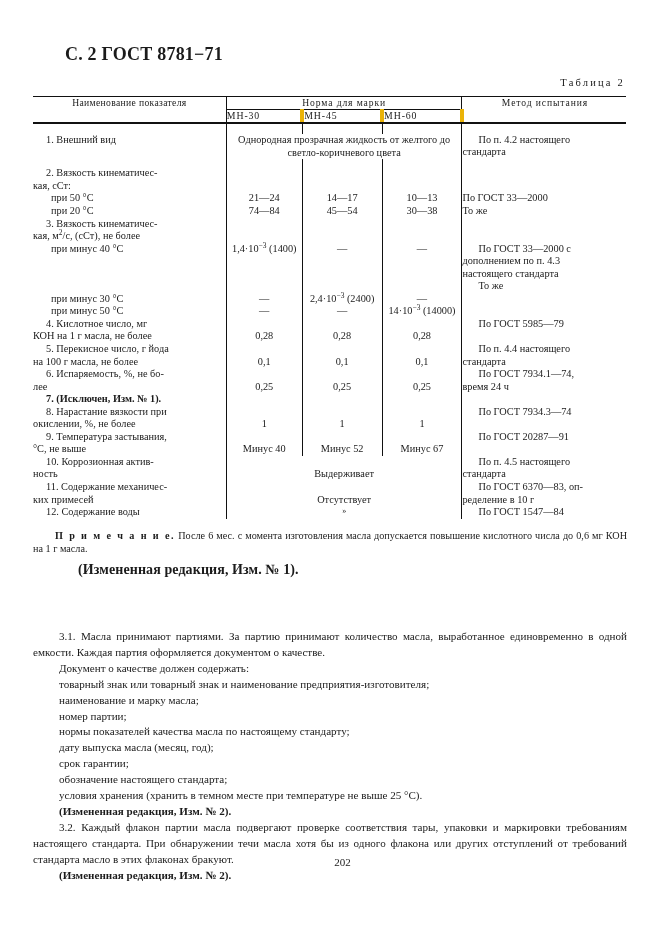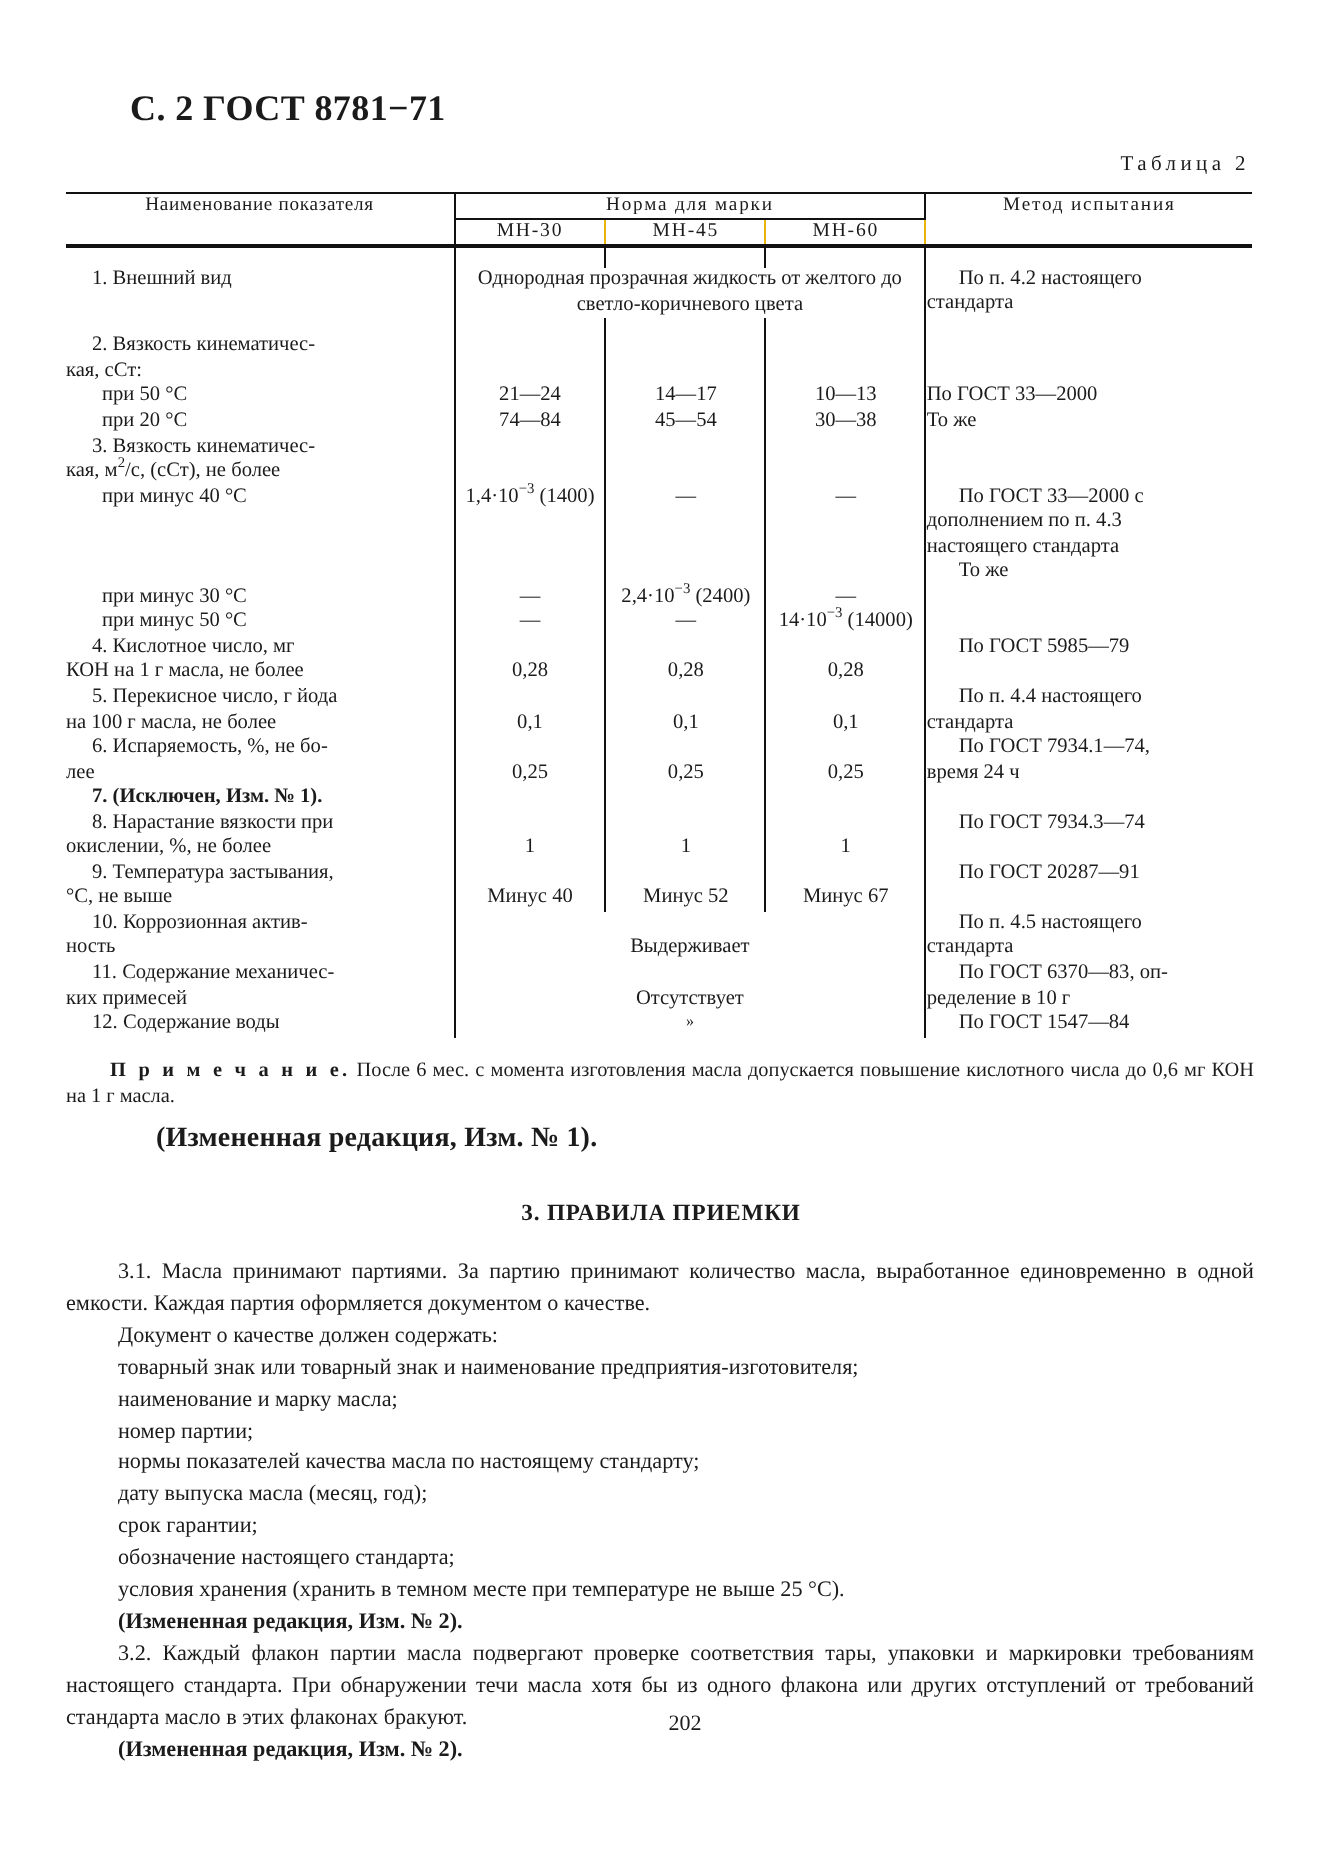--- a/index.html
+++ b/index.html
@@ -86,26 +86,26 @@
   }
   .th-method {
     width: 163px;
     text-align: center;
     vertical-align: middle;
     font-size: 9.6px;
     letter-spacing: 0.9px;
     padding: 4px 4px;
   }
   .th-brand {
-    text-align: center;
+    text-align: left;
     vertical-align: middle;
     font-size: 9.8px;
     letter-spacing: 0.9px;
     padding: 4px 0 5px 0;
-    border-right: 1px solid #eab308;
+    border-right: 4px solid #eab308;
   }
   .hdr-rule td { border-bottom: 2.1px solid #111; height: 0; line-height: 0; font-size: 0; }
 
   
   .c-name {
     width: 194px;
     border-right: 1px solid #111;
     padding: 0 5px 0 6px;
     text-align: justify;
     text-align-last: left;
@@ -515,21 +515,20 @@
     </tbody>
       </table>
   </div>
 
   <div class="note">
     <p><span class="lead b">П р и м е ч а н и е.</span><span> После 6 мес. с момента изготовления масла допускается повышение кислотного числа до 0,6 мг КОН на 1 г масла.</span></p>
   </div>
 
   <div class="amend1">(Измененная редакция, Изм. № 1).</div>
 
-  <div class="sect-title">3.  ПРАВИЛА ПРИЕМКИ</div>
 
   <div class="body-text">
     <p class="para">3.1.  Масла принимают партиями. За партию принимают количество масла, выработанное единовременно в одной емкости. Каждая партия оформляется документом о качестве.</p>
     <p class="para">Документ о качестве должен содержать:</p>
     <p class="item">товарный знак или товарный знак и наименование предприятия-изготовителя;</p>
     <p class="item">наименование и марку масла;</p>
     <p class="item">номер партии;</p>
     <p class="item">нормы показателей качества масла по настоящему стандарту;</p>
     <p class="item">дату выпуска масла (месяц, год);</p>
     <p class="item">срок гарантии;</p>

